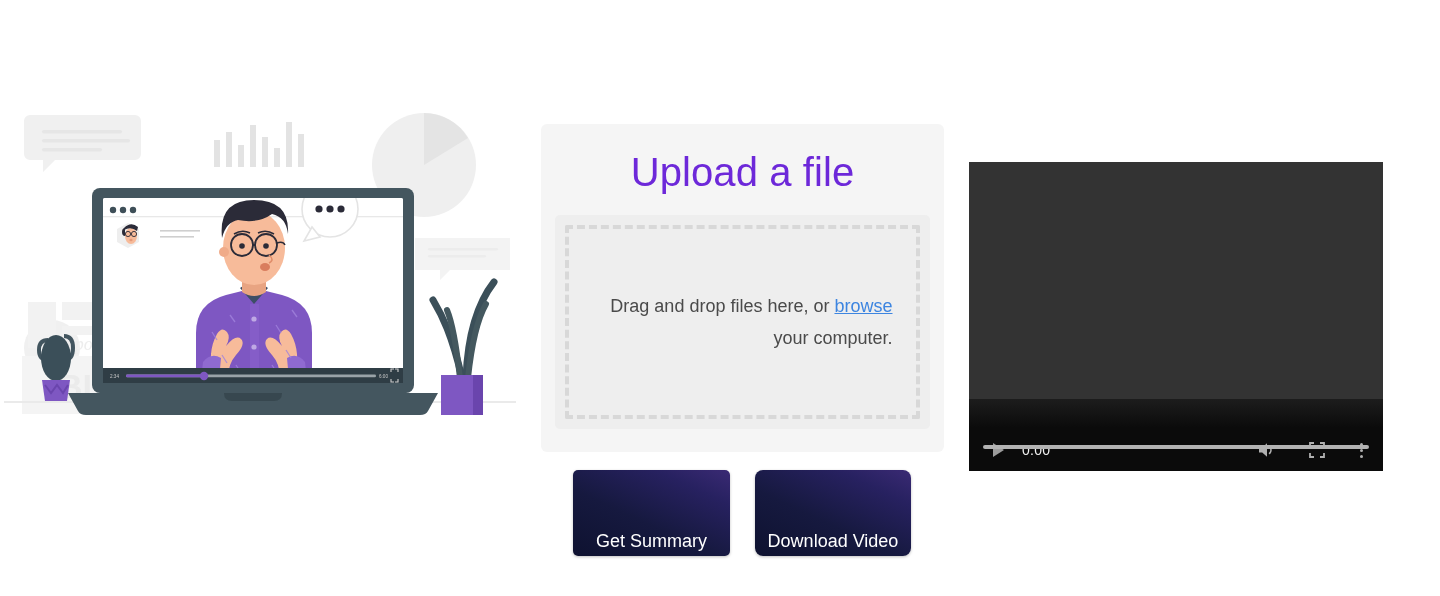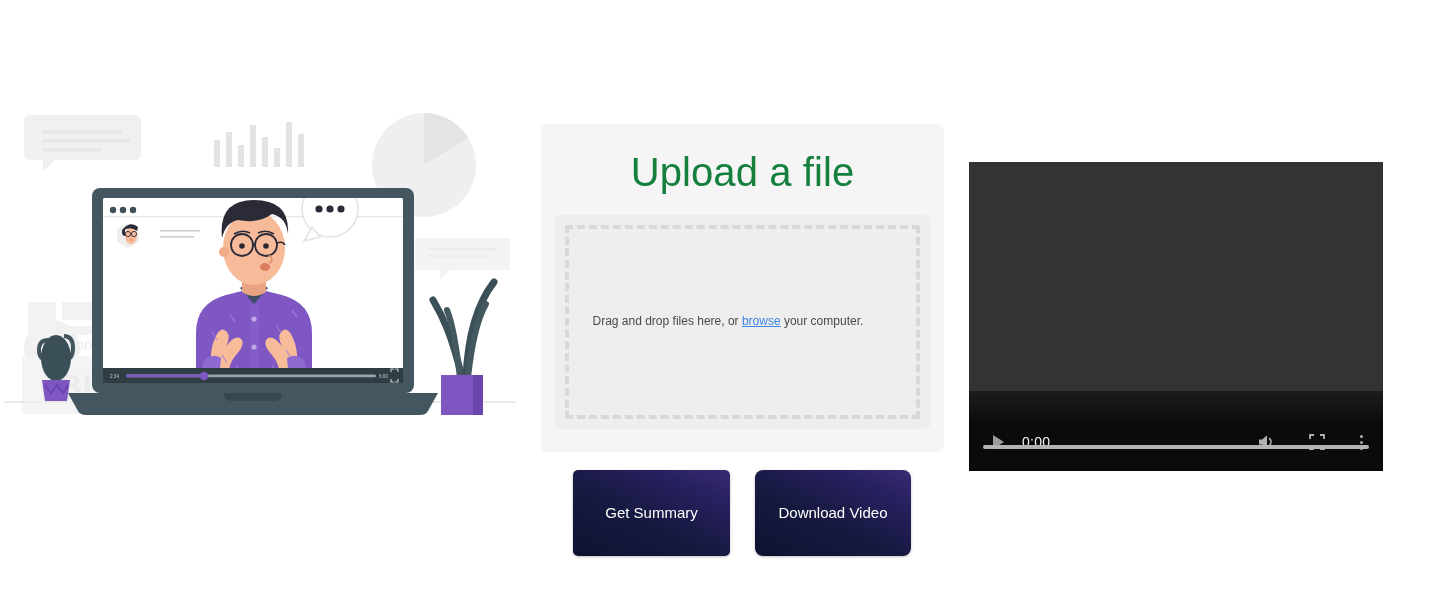--- a/index.html
+++ b/index.html
@@ -34,21 +34,21 @@
     width: 403px;
     height: 328px;
     background: #f5f5f5;
     border-radius: 6px;
     padding: 20px 14px 14px 14px;
   }
   .upload-title {
     text-align: center;
     font-size: 40px;
     font-weight: 300;
-    color: #15803d;
+    color: #6d28d9;
     letter-spacing: 0.1px;
     line-height: 1.1;
     margin-top: 6px;
   }
   .dropzone {
     position: absolute;
     left: 14px;
     top: 91px;
     width: 375px;
     height: 214px;
@@ -65,46 +65,46 @@
     right: 10px;
     bottom: 10px;
     border: 4px dashed #d8d8d8;
     border-radius: 2px;
     display: flex;
     align-items: center;
     justify-content: center;
   }
   .dropzone-text {
     width: 300px;
-    text-align: left;
-    font-size: 12px;
+    text-align: right;
+    font-size: 18px;
     color: #4a4a4a;
     line-height: 1.8;
   }
   .browse-link {
     color: #3d85e0;
     text-decoration: underline;
     cursor: pointer;
   }
 
   
   .btn {
     position: absolute;
     border: none;
     border-radius: 5px;
     color: #ffffff;
-    font-size: 15px;
+    font-size: 18px;
     font-family: "Liberation Sans", sans-serif;
     line-height: 1.55;
     text-align: center;
     cursor: pointer;
     background: linear-gradient(205deg, #3a2a74 0%, #272160 22%, #16193f 58%, #0e1230 100%);
     box-shadow: 0 1px 3px rgba(0,0,0,0.25);
     display: flex;
-    align-items: center;
+    align-items: flex-end;
     justify-content: center;
   }
   .btn-get-summary {
     left: 573px;
     top: 470px;
     width: 157px;
     height: 86px;
   }
   .btn-download-video {
     left: 755px;
@@ -123,21 +123,21 @@
     width: 414px;
     height: 309px;
     background: #333333;
     overflow: hidden;
   }
   .video-controls {
     position: absolute;
     left: 0;
     right: 0;
     bottom: 0;
-    height: 80px;
+    height: 72px;
     background: linear-gradient(to bottom, rgba(10,10,10,0.55) 0%, #0b0b0b 40%, #0b0b0b 100%);
   }
   .controls-row {
     position: absolute;
     left: 0; right: 0;
     top: 36px;
     height: 30px;
     display: flex;
     align-items: center;
     padding: 0 14px;

